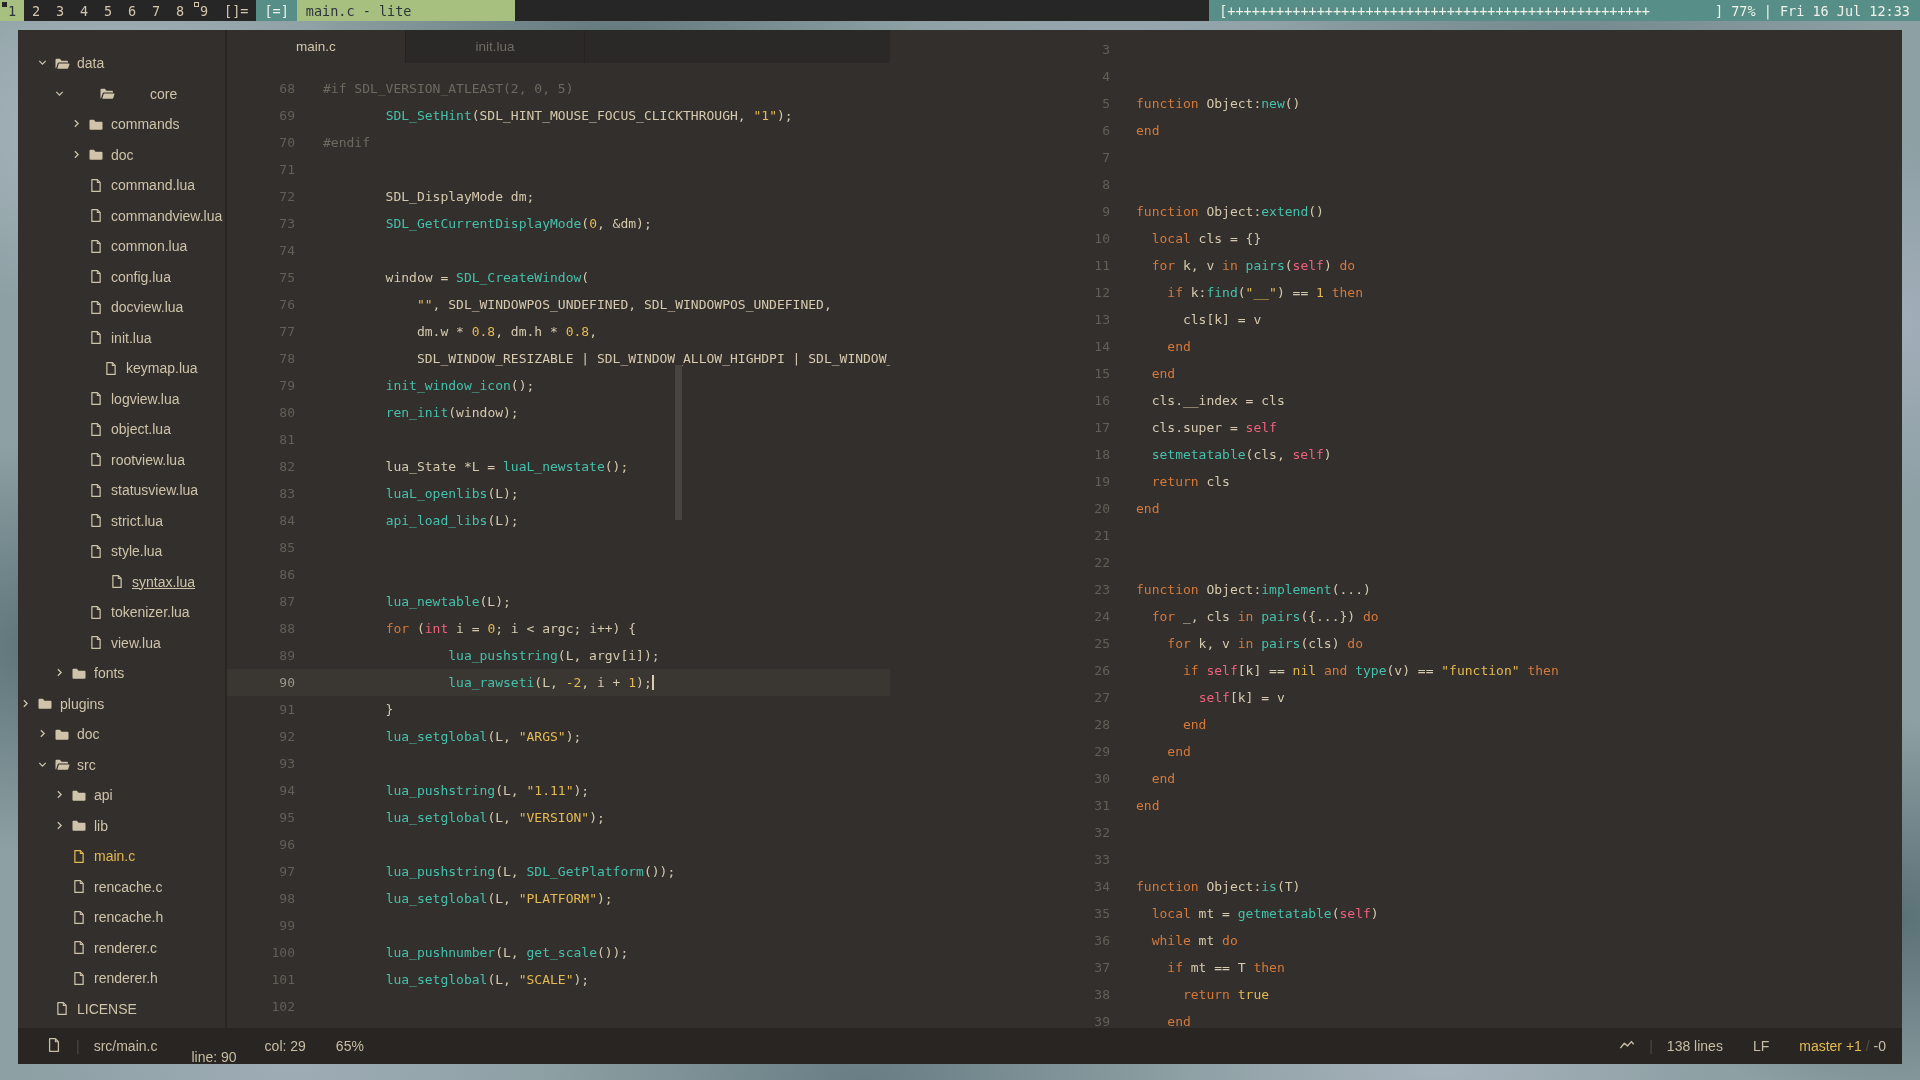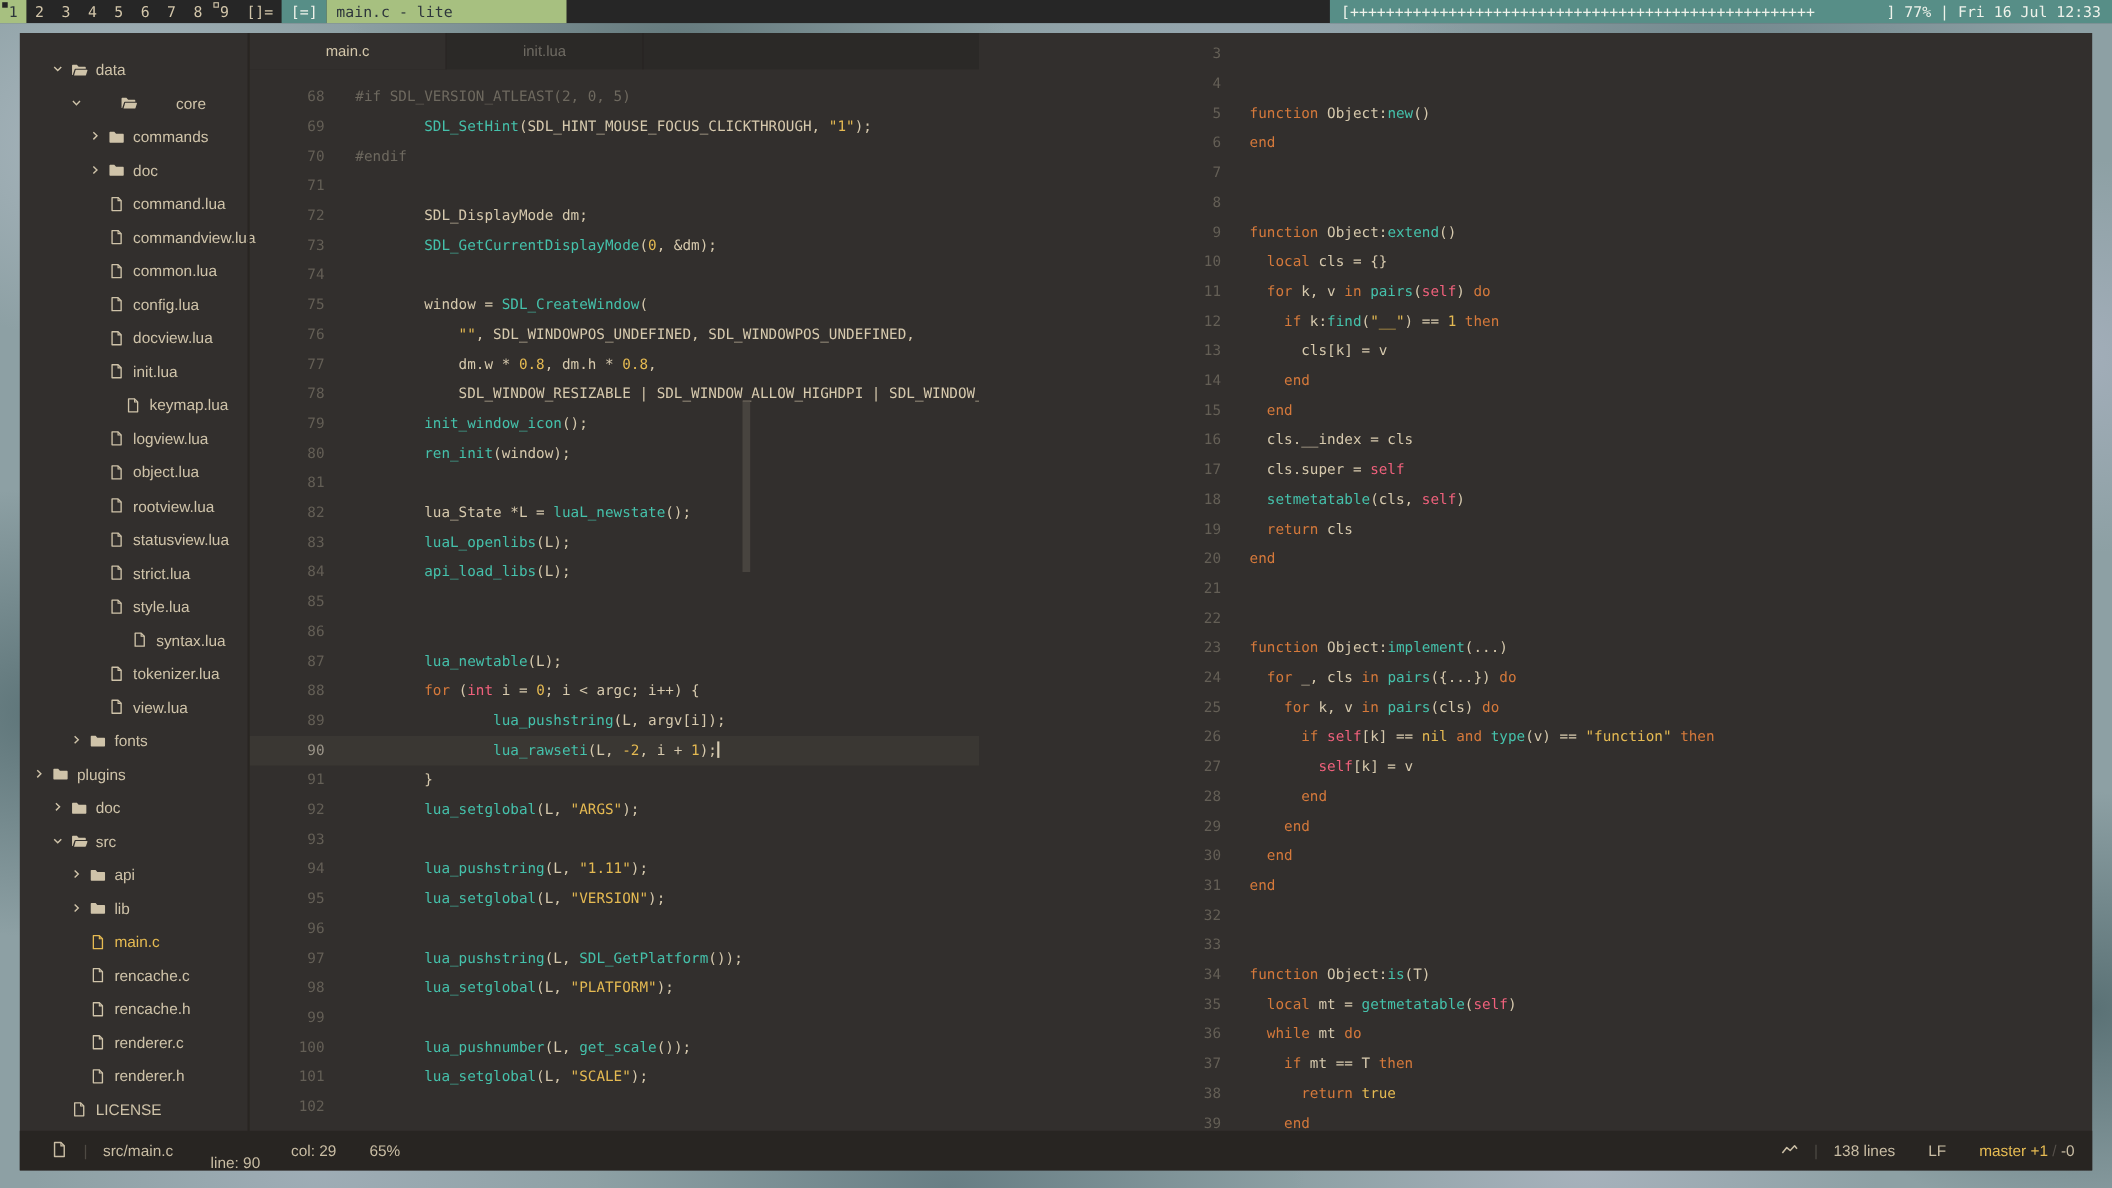--- a/index.html
+++ b/index.html
@@ -33,21 +33,21 @@
   .tag-ind.empty { border:1px solid var(--cream); }
   .layout-symbol { padding:0 8px; display:flex; align-items:center; }
   .mon-indicator { background:var(--teal-bg); color:#eef2ea; padding:0 8px; display:flex; align-items:center; }
   .bar-title { background:var(--green); color:var(--darktext); width:218px; padding:0 9px; display:flex; align-items:center; }
   .bar-spacer { flex:1; }
   .bar-status { background:var(--teal-bg); color:#eef2ea; display:flex; align-items:center; white-space:pre; padding:0 10px; }
 
   
   .window { position:absolute; left:18px; top:30px; width:1884px; height:1034px; background:var(--editorbg); }
 
-  .treeview { position:absolute; left:12px; top:0; width:207px; height:998px; overflow:hidden; padding-top:18px; }
+  .treeview { position:absolute; left:2px; top:0; width:207px; height:998px; overflow:hidden; padding-top:18px; }
   .tree-divider { position:absolute; left:207px; top:0; width:2px; height:998px; background:#282522; }
   .tree-row { height:30.5px; display:flex; align-items:center; color:var(--treetext); font-size:14px; cursor:default; }
   .tree-row .chev { width:17px; height:14px; flex:none; display:flex; align-items:center; }
   .tree-row .chev svg { width:11px; height:11px; }
   .tree-row .ficon { width:23px; flex:none; display:flex; align-items:center; }
   .tree-row .ficon svg { width:16px; height:15px; }
   .tree-row.active { color:var(--yellow); }
   .tree-label { white-space:nowrap; }
 
   .leftpane { position:absolute; left:209px; top:0; width:663px; height:998px; overflow:hidden; }
@@ -316,21 +316,21 @@
       <div class="tree-row" style="padding-left: 51px;">
         <span class="chev"></span>
         <span class="ficon">
           <svg viewBox="0 0 14 16">
             <path d="M2.6 1.7h5.8l3 3v9.6H2.6z" fill="none" stroke="currentColor" stroke-width="1.3" stroke-linejoin="round"></path>
             <path d="M8.4 1.7v3h3" fill="none" stroke="currentColor" stroke-width="1.1"></path>
           </svg>
         </span>
         <span class="tree-label">style.lua</span>
       </div>
-      <div class="tree-row" style="padding-left: 72px;">
+      <div class="tree-row" style="padding-left: 72px; text-decoration: underline;">
         <span class="chev"></span>
         <span class="ficon">
           <svg viewBox="0 0 14 16">
             <path d="M2.6 1.7h5.8l3 3v9.6H2.6z" fill="none" stroke="currentColor" stroke-width="1.3" stroke-linejoin="round"></path>
             <path d="M8.4 1.7v3h3" fill="none" stroke="currentColor" stroke-width="1.1"></path>
           </svg>
         </span>
         <span class="tree-label">syntax.lua</span>
       </div>
       <div class="tree-row" style="padding-left: 51px;">

